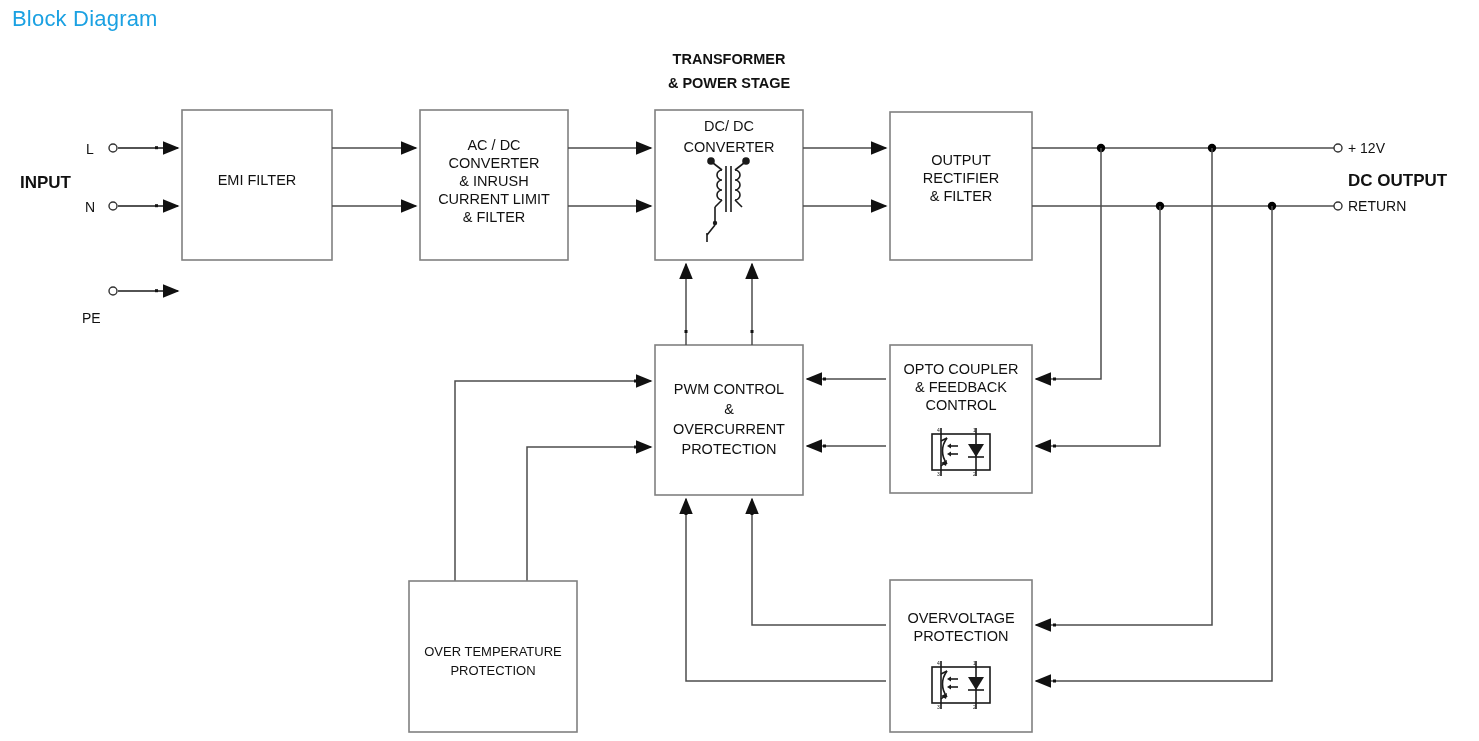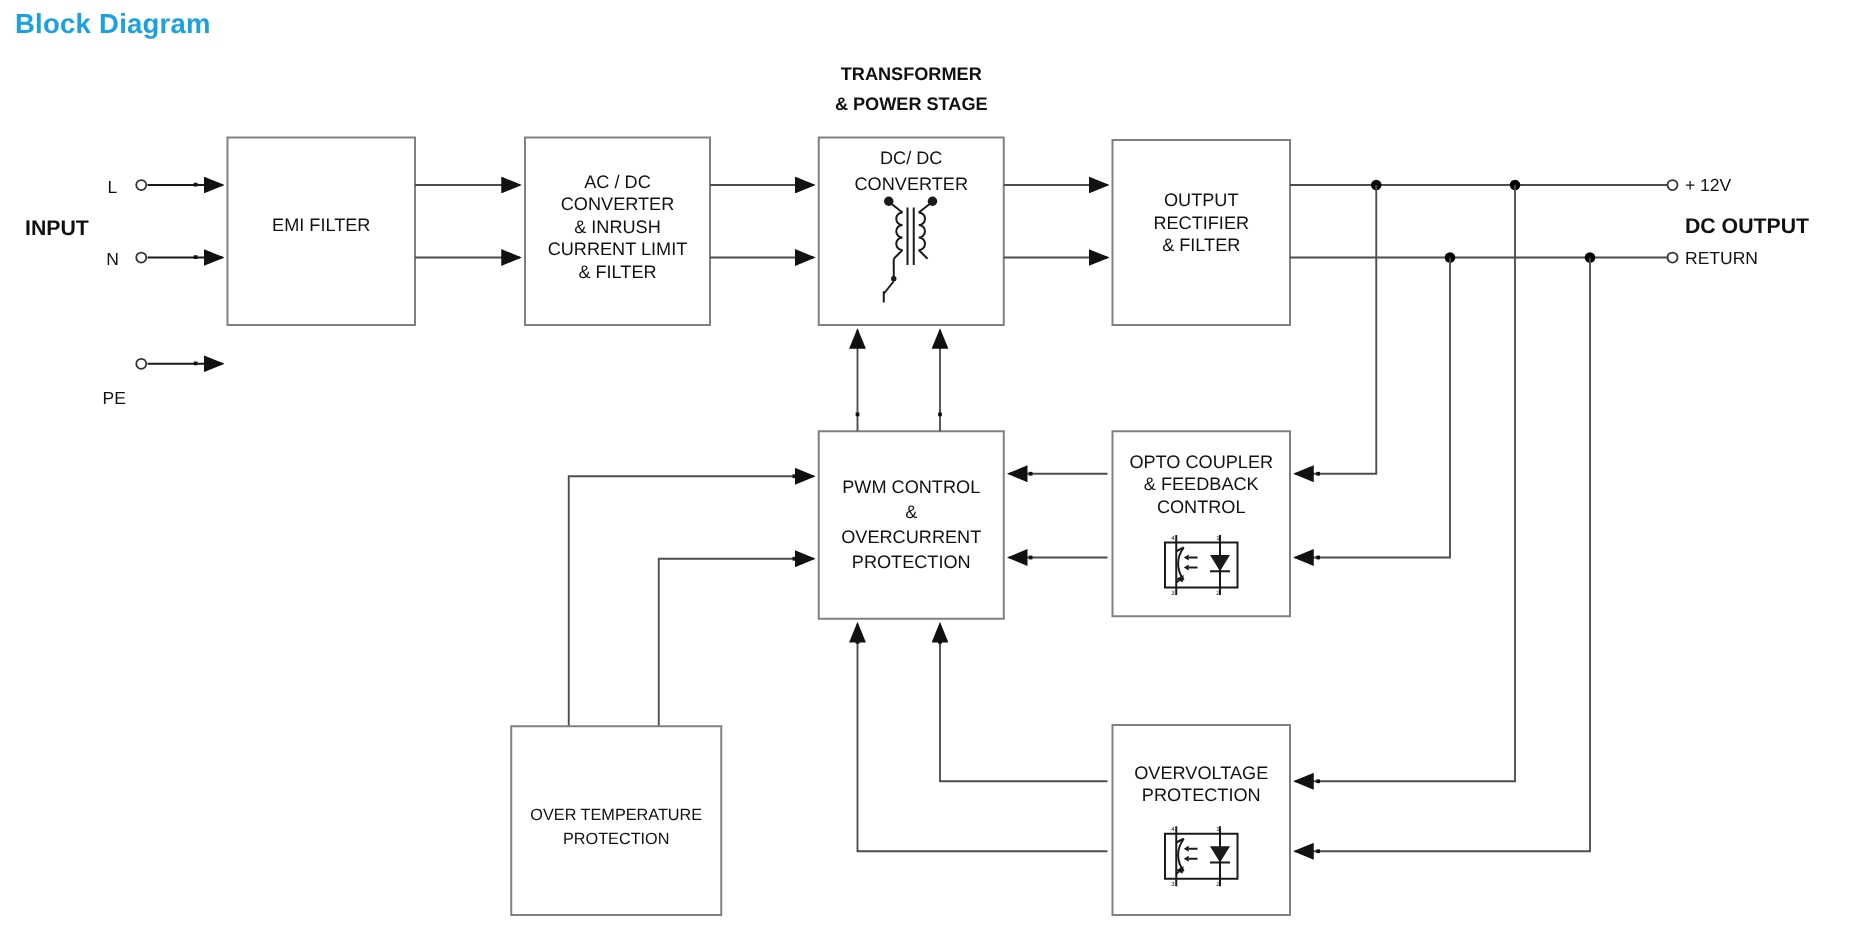--- a/index.html
+++ b/index.html
@@ -12,21 +12,21 @@
     height: 741px;
     font-family: "Liberation Sans", sans-serif;
     overflow: hidden;
     position: relative;
   }
   #page-title {
     position: absolute;
     left: 12px;
     top: 6px;
     font-size: 22px;
-    font-weight: bold;
+    font-weight: normal;
     color: #1ba1e2;
     letter-spacing: 0.2px;
   }
   #diagram {
     position: absolute;
     left: 0;
     top: 0;
   }
   .blk { fill: #ffffff; stroke: #808080; stroke-width: 1.6; }
   .wire { stroke: #4d4d4d; stroke-width: 1.5; fill: none; }

